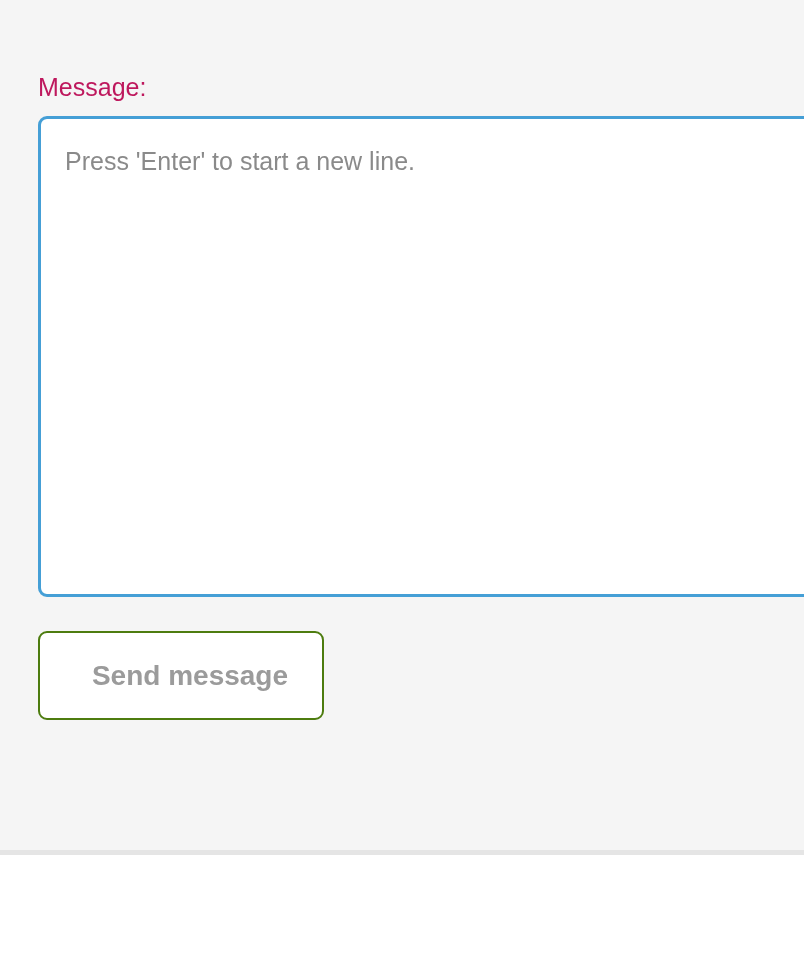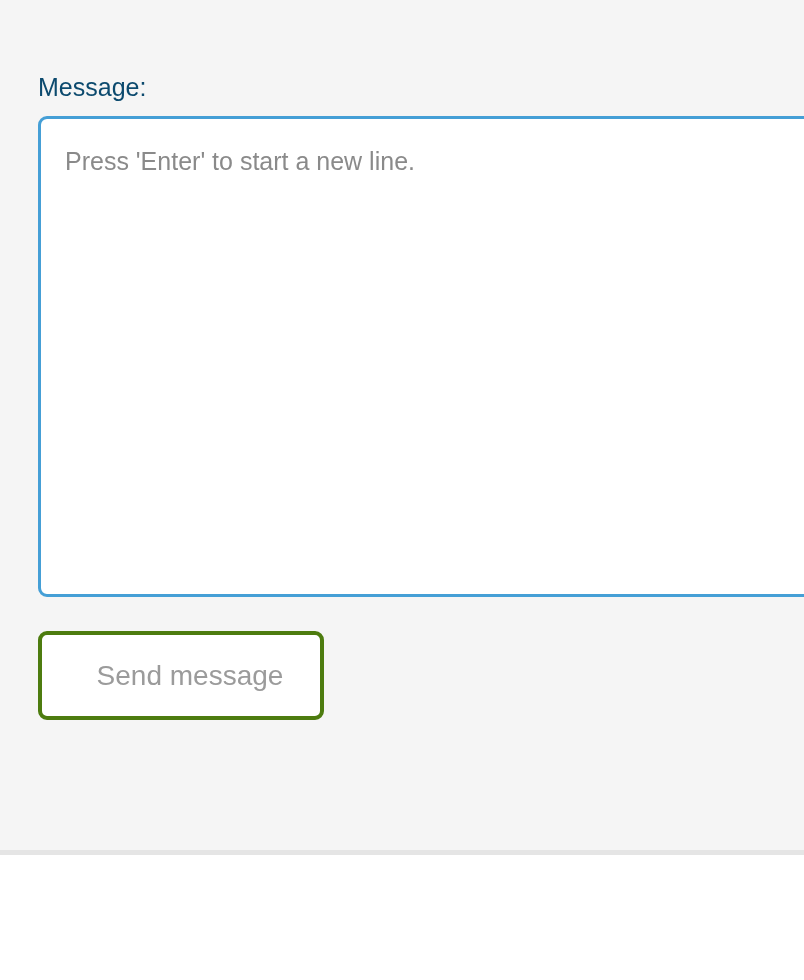--- a/index.html
+++ b/index.html
@@ -17,21 +17,21 @@
     width: 804px;
     height: 850px;
     background: #f5f5f5;
     box-sizing: border-box;
     padding: 72px 0 0 38px;
   }
   .message-label {
     display: block;
     font-size: 25px;
     line-height: 30px;
-    color: #0c4a6e;
+    color: #be185d;
     margin: 0 8px 14px 0;
   }
   .message-textarea {
     display: block;
     box-sizing: border-box;
     width: 790px;           
     height: 481px;
     background: #ffffff;
     border: 3px solid #459fd6;
     border-radius: 9px;
@@ -46,25 +46,25 @@
   .message-textarea::placeholder {
     color: #8a8a8a;
     opacity: 1;
   }
   .send-button {
     display: block;
     margin-top: 34px;
     width: 286px;
     height: 89px;
     background: #ffffff;
-    border: 4px solid #4d7c0f;
+    border: 2px solid #4d7c0f;
     border-radius: 9px;
     font-family: "Liberation Sans", sans-serif;
     font-size: 28px;
-    font-weight: normal;
+    font-weight: bold;
     color: #9b9b9b;
     cursor: pointer;
     padding-left: 24px;
   }
   .section-divider {
     width: 804px;
     height: 5px;
     background: #e5e5e5;
   }
   .white-section {

